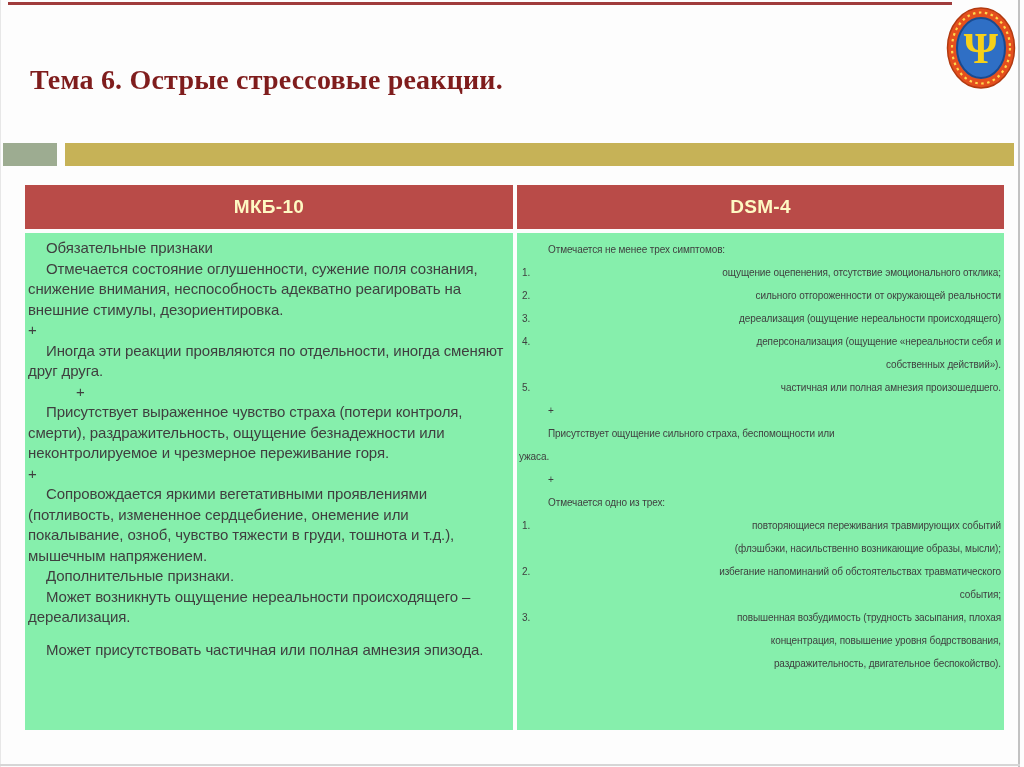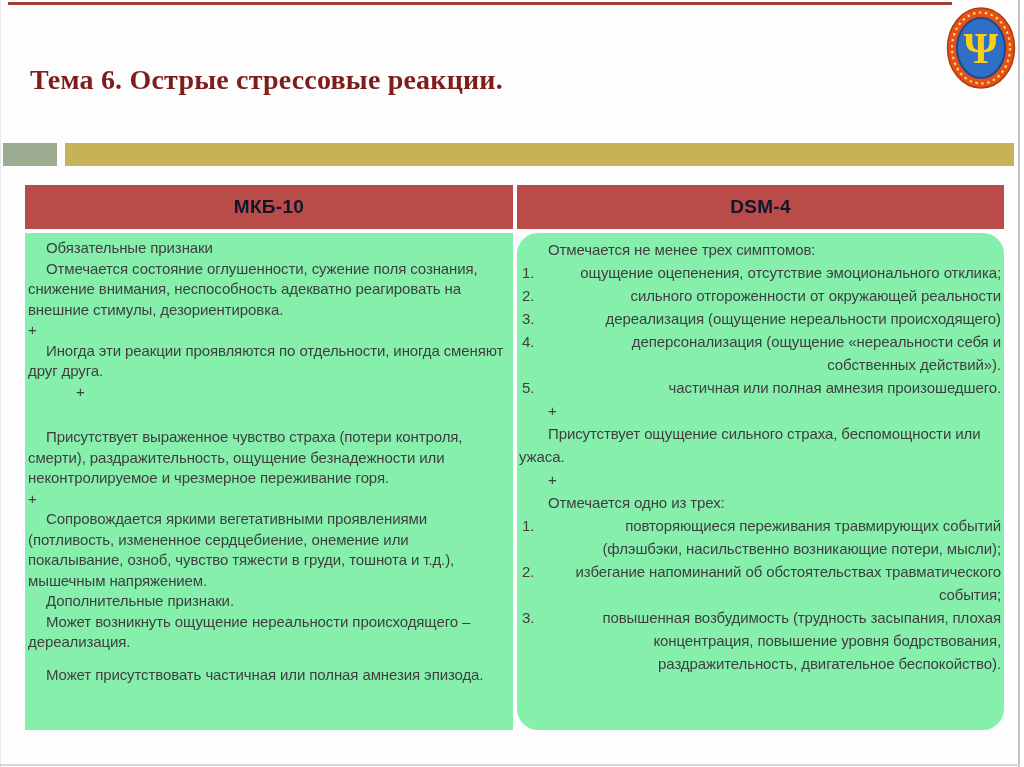--- a/index.html
+++ b/index.html
@@ -24,30 +24,30 @@
   .accent-green{position:absolute;left:3px;top:143px;width:54px;height:23px;background:#9dac91;}
   .accent-gold{position:absolute;left:65px;top:143px;width:949px;height:23px;background:#c6b257;}
 
   .emblem{position:absolute;left:946px;top:7px;width:70px;height:83px;}
 
   .cmp-table{
     position:absolute;left:25px;top:185px;width:979px;
     display:grid;grid-template-columns:488px 487px;column-gap:4px;row-gap:4px;
   }
   .th{
-    height:44px;background:#b94b48;color:#0f172a;
+    height:44px;background:#b94b48;color:#fef9c3;
     display:flex;align-items:center;justify-content:center;
     font-weight:bold;font-size:19px;letter-spacing:0.3px;
   }
   .td{
     height:497px;background:#86efac;color:#3f3f3f;
     box-sizing:border-box;overflow:hidden;
   }
   .td-left{padding:5px 3px 0 3px;font-size:15px;line-height:20.5px;letter-spacing:-0.1px;}
-  .td-right{padding:5px 3px 0 2px;font-size:15px;line-height:23px;letter-spacing:-0.1px;border-radius:21px;}
+  .td-right{padding:5px 3px 0 2px;font-size:10px;line-height:23px;letter-spacing:-0.1px;}
   .para{white-space:pre-wrap;margin:0;}
   .item{display:flex;margin:0;}
   .item .num{flex:0 0 34px;padding-left:3px;box-sizing:border-box;}
   .item .txt{flex:1;white-space:pre-wrap;text-align:right;}
 </style>
 </head>
 <body>
 
 <div class="top-rule"></div>
 
@@ -70,21 +70,21 @@
   <div class="th">DSM-4</div>
   <div class="td td-left" id="cell-left">
       <div class="para" style="text-indent: 18px;">Обязательные признаки</div>
       <div class="para" style="text-indent: 18px;">Отмечается состояние оглушенности, сужение поля сознания,
 снижение внимания, неспособность адекватно реагировать на
 внешние стимулы, дезориентировка.</div>
       <div class="para" style="text-indent: 0px;">+</div>
       <div class="para" style="text-indent: 18px;">Иногда эти реакции проявляются по отдельности, иногда сменяют
 друг друга.</div>
       <div class="para" style="text-indent: 48px;">+</div>
-      <div class="para" style="text-indent: 18px; margin-top: 25px;">Присутствует выраженное чувство страха (потери контроля,
+      <div class="para" style="text-indent: 18px;">Присутствует выраженное чувство страха (потери контроля,
 смерти), раздражительность, ощущение безнадежности или
 неконтролируемое и чрезмерное переживание горя.</div>
       <div class="para" style="text-indent: 0px;">+</div>
       <div class="para" style="text-indent: 18px;">Сопровождается яркими вегетативными проявлениями
 (потливость, измененное сердцебиение, онемение или
 покалывание, озноб, чувство тяжести в груди, тошнота и т.д.),
 мышечным напряжением.</div>
       <div class="para" style="text-indent: 18px;">Дополнительные признаки.</div>
       <div class="para" style="text-indent: 18px;">Может возникнуть ощущение нереальности происходящего –
 дереализация.</div>
@@ -114,21 +114,21 @@
         <div class="txt">частичная или полная амнезия произошедшего.</div>
       </div>
       <div class="para" style="text-indent: 29px;">+</div>
       <div class="para" style="text-indent: 29px;">Присутствует ощущение сильного страха, беспомощности или
 ужаса.</div>
       <div class="para" style="text-indent: 29px;">+</div>
       <div class="para" style="text-indent: 29px;">Отмечается одно из трех:</div>
       <div class="item">
         <span class="num">1.</span>
         <div class="txt">повторяющиеся переживания травмирующих событий
-(флэшбэки, насильственно возникающие потери, мысли);</div>
+(флэшбэки, насильственно возникающие образы, мысли);</div>
       </div>
       <div class="item">
         <span class="num">2.</span>
         <div class="txt">избегание напоминаний об обстоятельствах травматического
 события;</div>
       </div>
       <div class="item">
         <span class="num">3.</span>
         <div class="txt">повышенная возбудимость (трудность засыпания, плохая
 концентрация, повышение уровня бодрствования,

